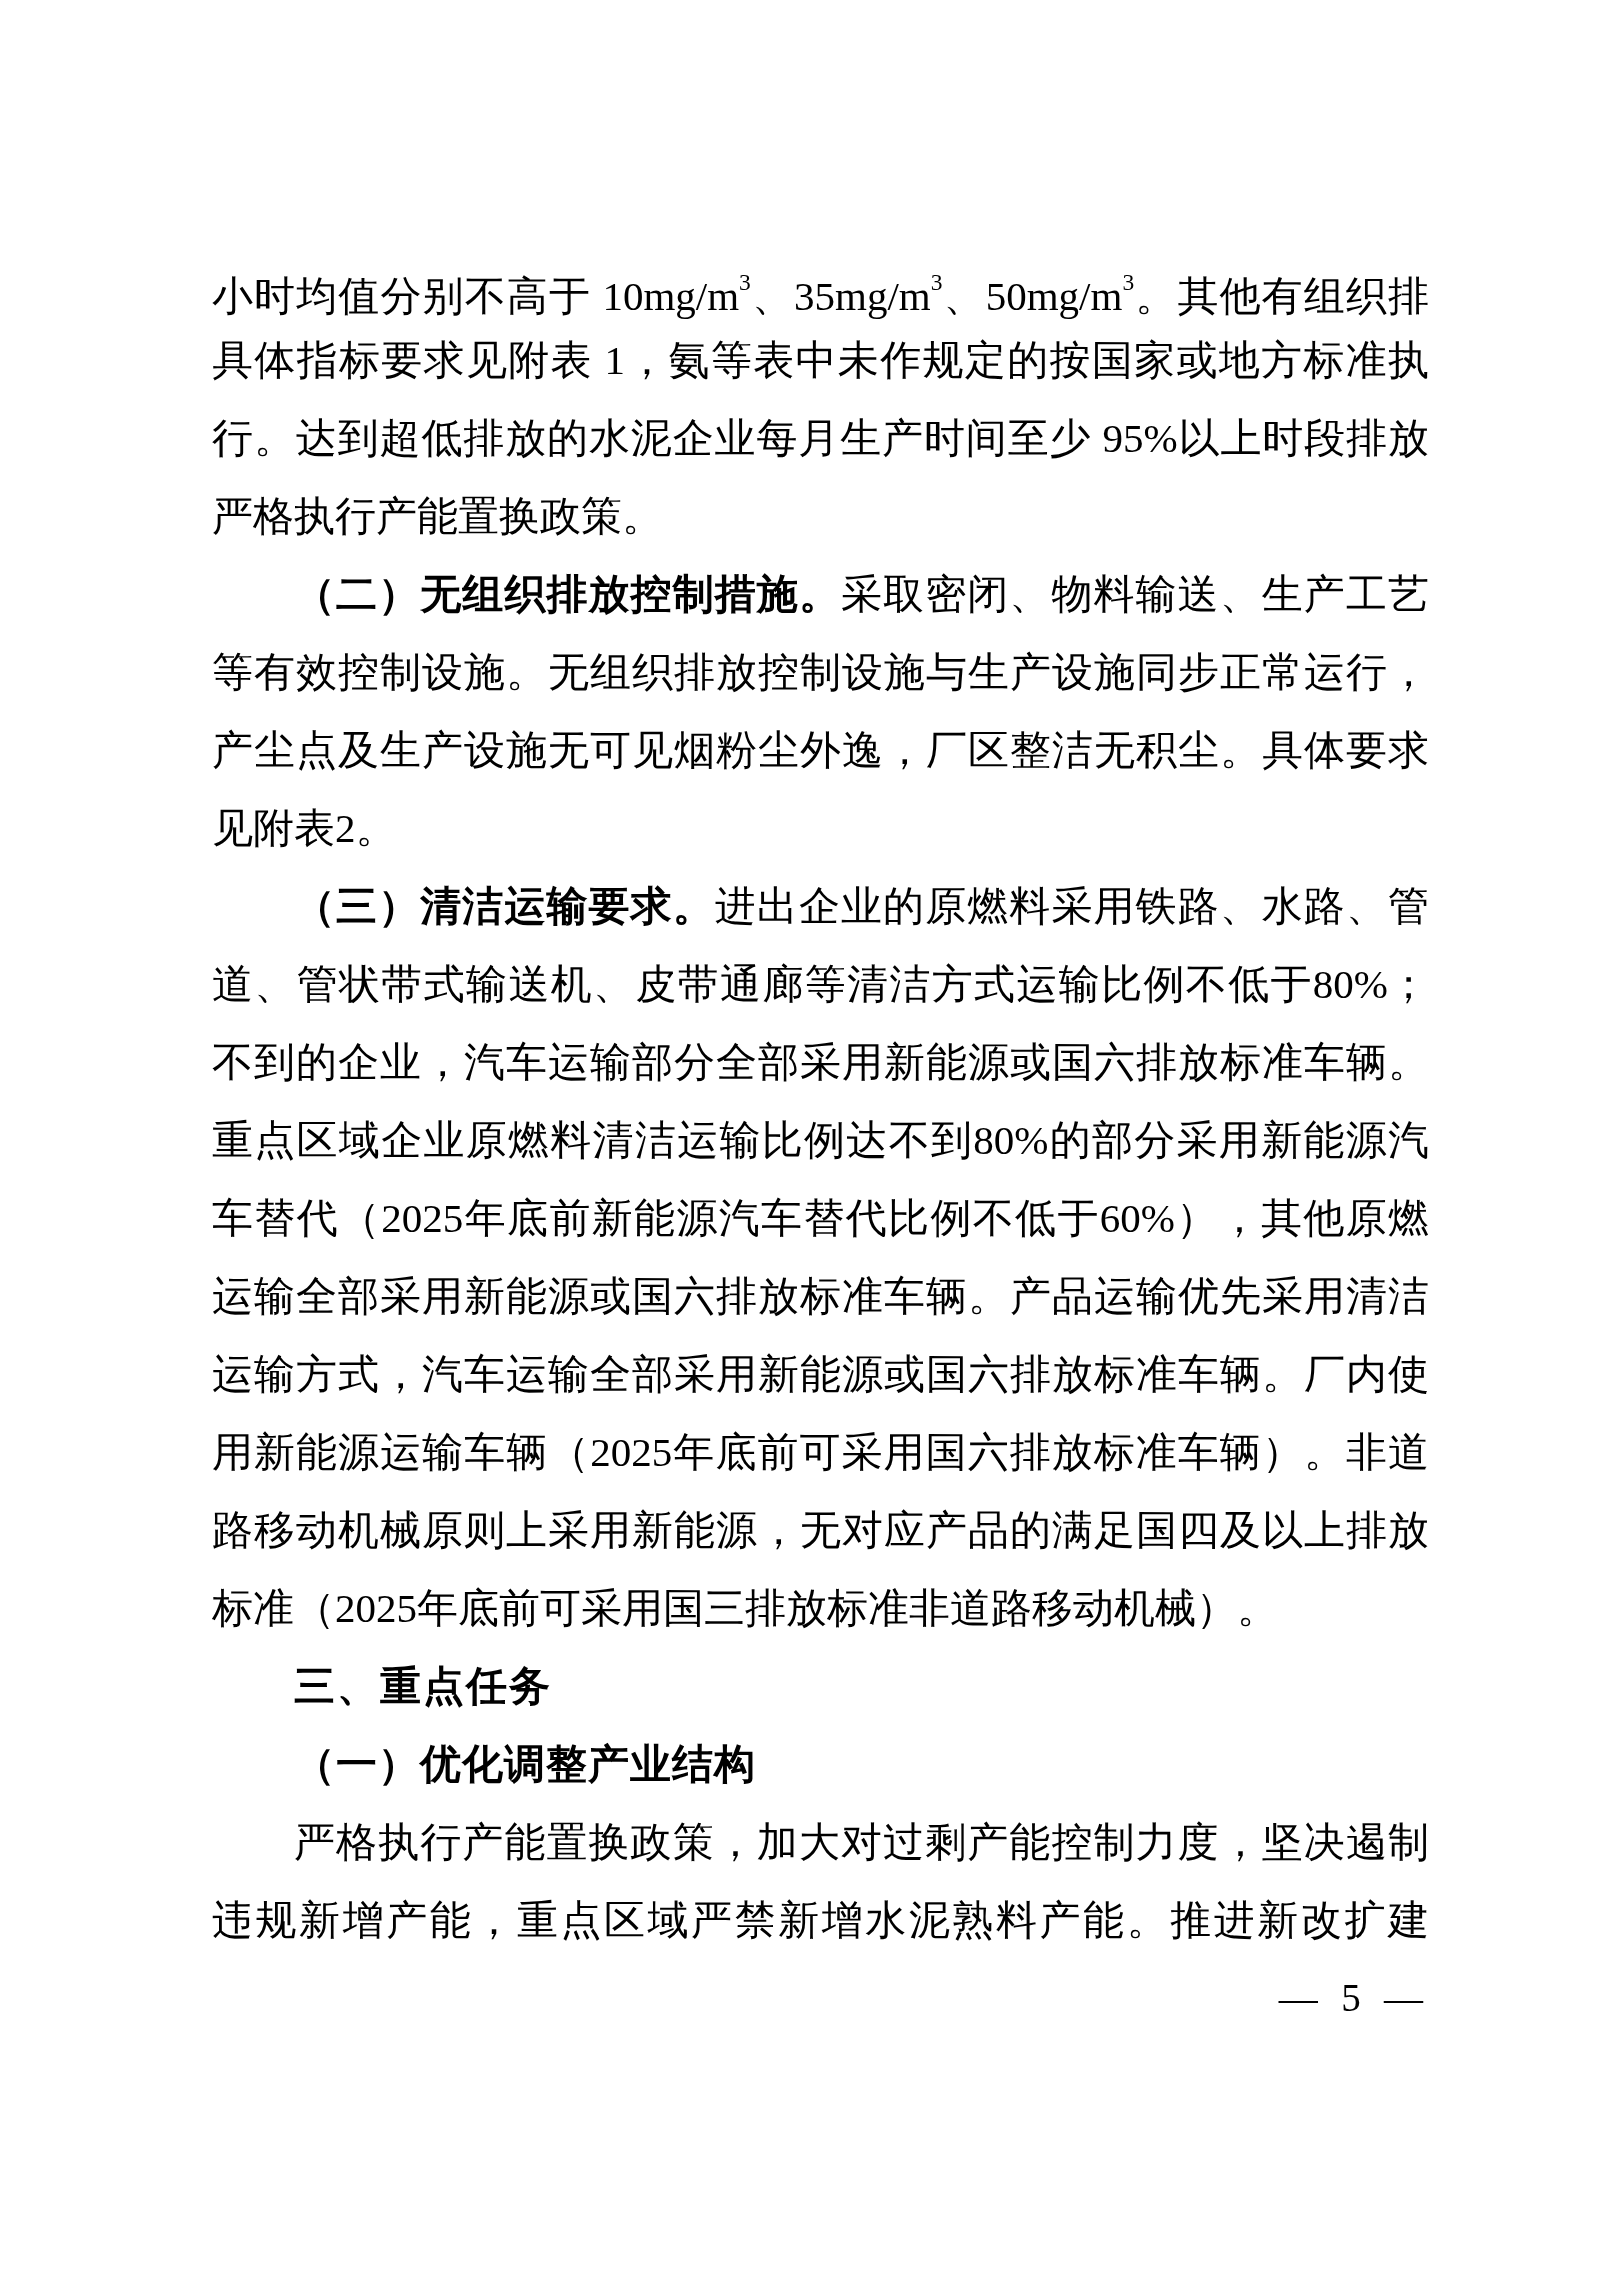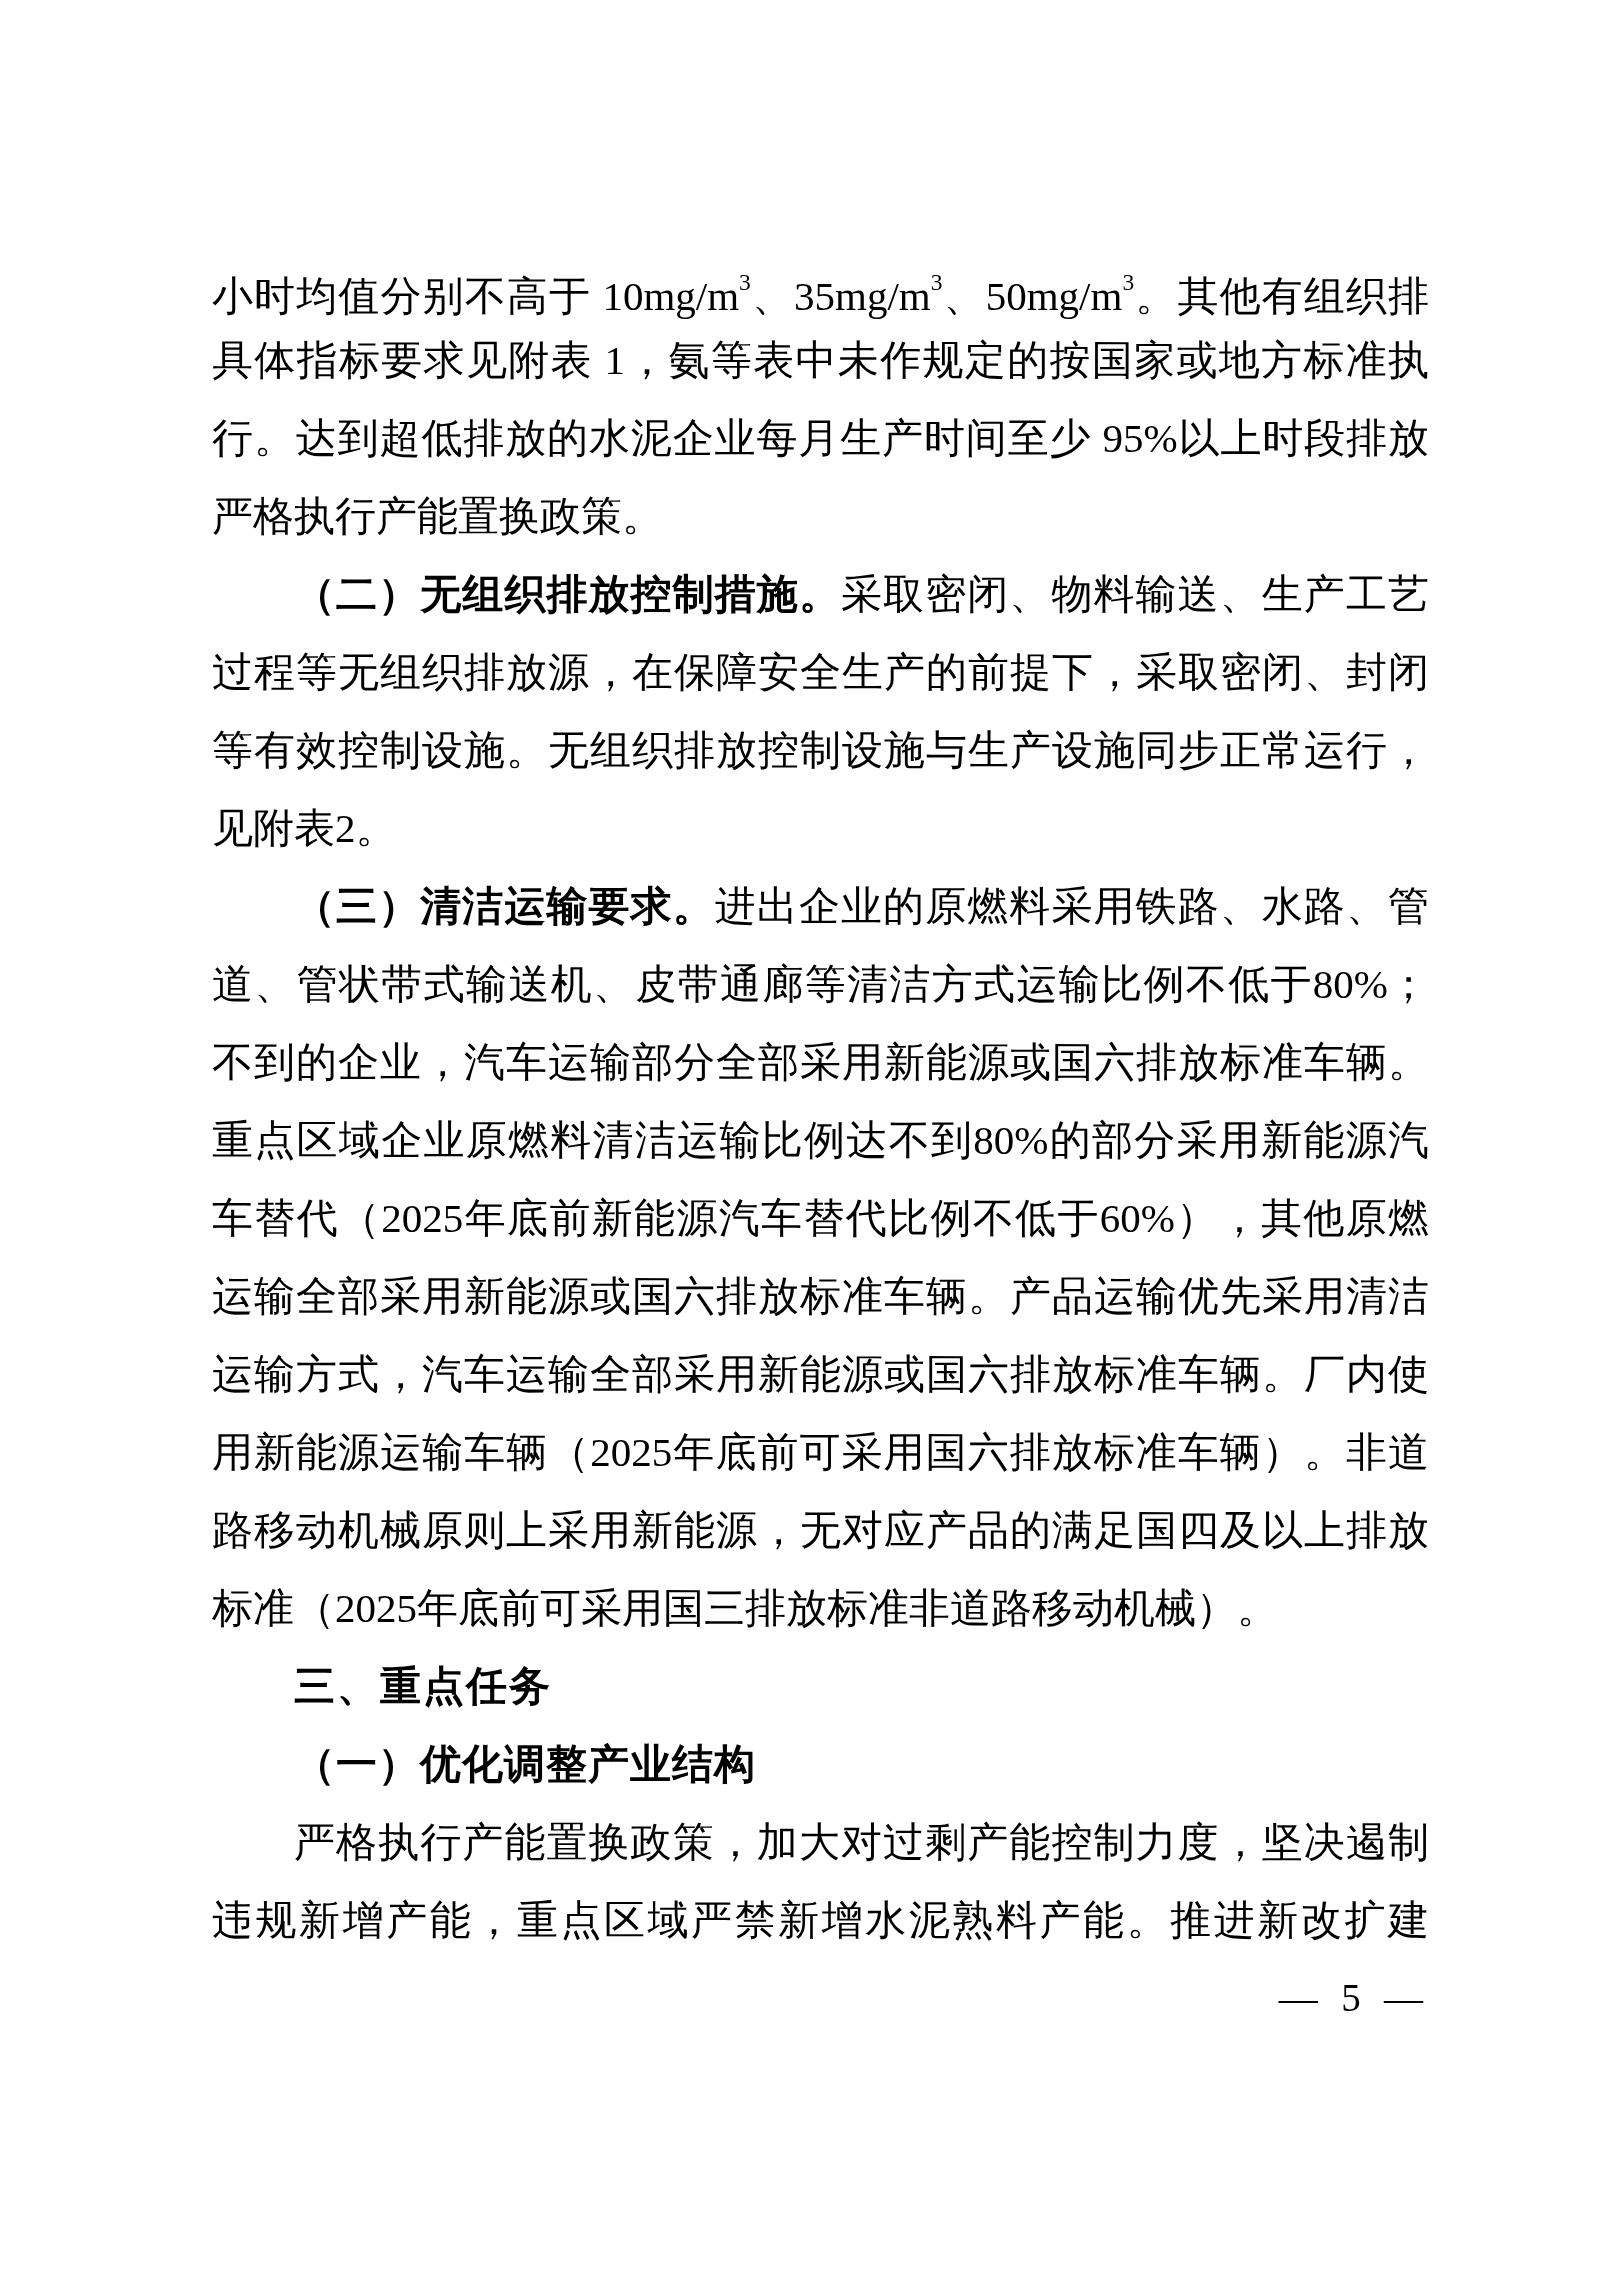--- a/index.html
+++ b/index.html
@@ -67,22 +67,22 @@
 <body>
 
 <div class="page">
   <div class="content">
     <div id="lines">
         <div class="line "><span class="seg">小时均值分别不高于 10mg/m</span><span class="seg sup">3</span><span class="seg">、35mg/m</span><span class="seg sup">3</span><span class="seg">、50mg/m</span><span class="seg sup">3</span><span class="seg">。其他有组织排放</span></div>
         <div class="line "><span class="seg">具体指标要求见附表 1，氨等表中未作规定的按国家或地方标准执</span></div>
         <div class="line "><span class="seg">行。达到超低排放的水泥企业每月生产时间至少 95%以上时段排放浓</span></div>
         <div class="line  endp"><span class="seg">严格执行产能置换政策。</span></div>
         <div class="line  indent"><span class="seg bold">（二）无组织排放控制措施。</span><span class="seg">采取密闭、物料输送、生产工艺</span></div>
-        <div class="line "><span class="seg">过程等无组织排放源，在保障安全生产的前提下，采取密闭、封闭</span></div>
         <div class="line "><span class="seg">等有效控制设施。无组织排放控制设施与生产设施同步正常运行，</span></div>
+        <div class="line "><span class="seg">产尘点及生产设施无可见烟粉尘外逸，厂区整洁无积尘。具体要求</span></div>
         <div class="line  endp"><span class="seg">见附表2。</span></div>
         <div class="line  indent"><span class="seg bold">（三）清洁运输要求。</span><span class="seg">进出企业的原燃料采用铁路、水路、管</span></div>
         <div class="line "><span class="seg">道、管状带式输送机、皮带通廊等清洁方式运输比例不低于80%；达</span></div>
         <div class="line "><span class="seg">不到的企业，汽车运输部分全部采用新能源或国六排放标准车辆。</span></div>
         <div class="line "><span class="seg">重点区域企业原燃料清洁运输比例达不到80%的部分采用新能源汽</span></div>
         <div class="line "><span class="seg">车替代（2025年底前新能源汽车替代比例不低于60%），其他原燃料</span></div>
         <div class="line "><span class="seg">运输全部采用新能源或国六排放标准车辆。产品运输优先采用清洁</span></div>
         <div class="line "><span class="seg">运输方式，汽车运输全部采用新能源或国六排放标准车辆。厂内使</span></div>
         <div class="line "><span class="seg">用新能源运输车辆（2025年底前可采用国六排放标准车辆）。非道</span></div>
         <div class="line "><span class="seg">路移动机械原则上采用新能源，无对应产品的满足国四及以上排放</span></div>

